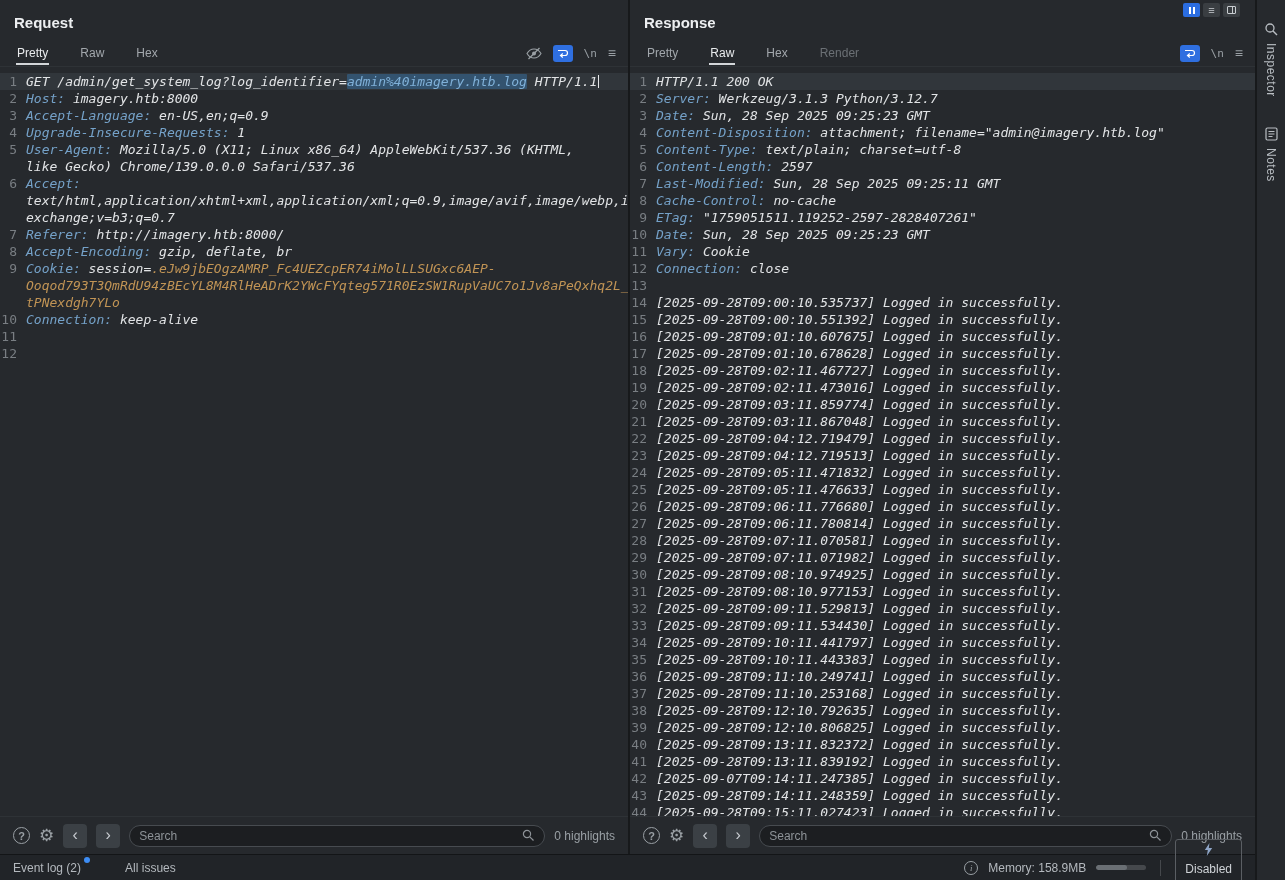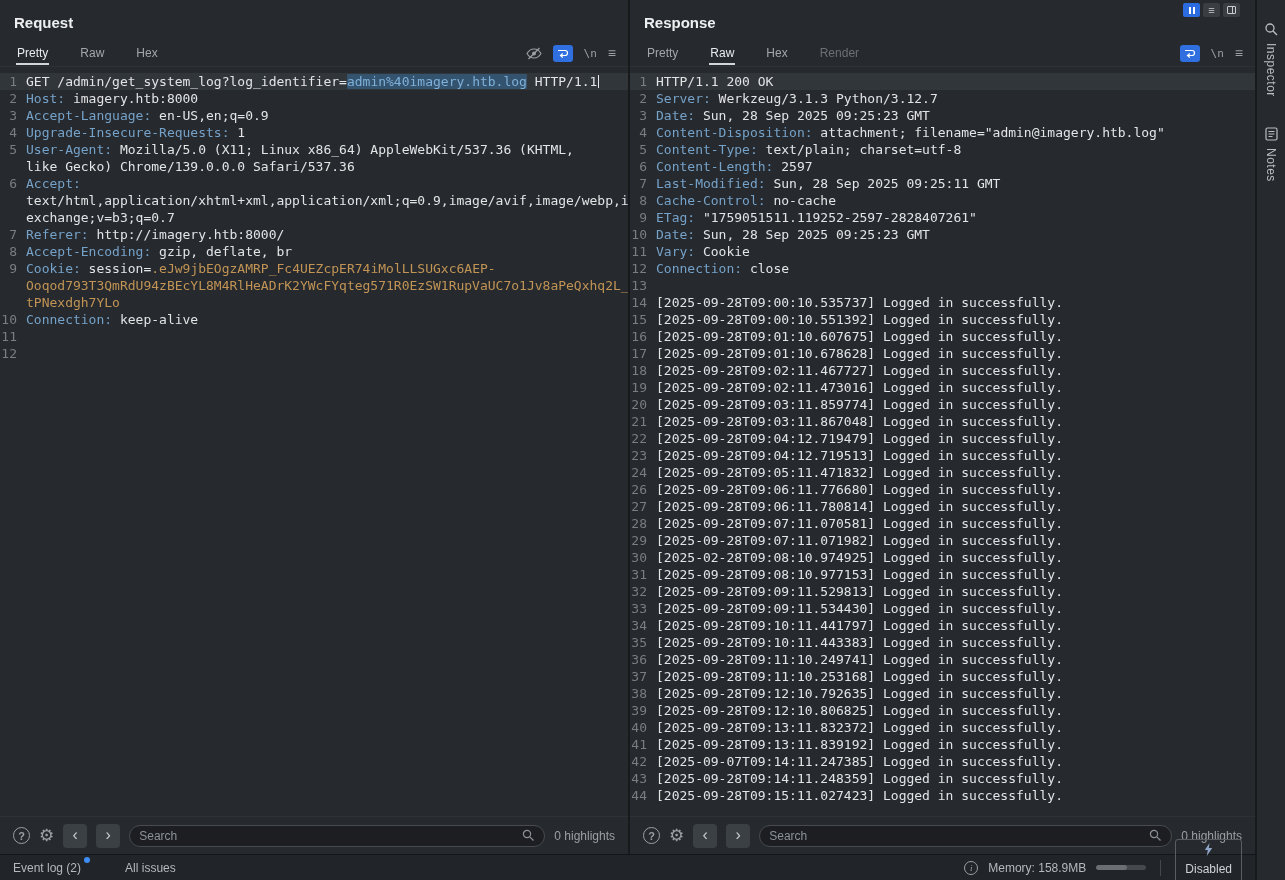--- a/index.html
+++ b/index.html
@@ -34,21 +34,21 @@
   .eye-btn { display:flex; align-items:center; }
 
   .editor { flex:1; overflow:hidden; padding-top:6px;
             font-family:"DejaVu Sans Mono","Liberation Mono",monospace;
             font-size:13px; line-height:17px; background:#26292d; }
   .code-row { display:flex; min-height:17px; }
   .code-row.hl { background:#31363b; }
   .gutter { width:26px; min-width:26px; text-align:right; padding-right:9px;
             color:#797e83; user-select:none; }
   .code-text { flex:1; color:#e2e4e6; white-space:pre-wrap; overflow-wrap:break-word;
-               padding-right:16px; }
+               padding-right:16px;font-style:italic; }
   .seg-plain { color:#e2e4e6; }
   .seg-hdr { color:#75a2c9; }
   .seg-cookie { color:#c19455; }
   .seg-param { color:#7fb0d8; background:#33536f; border-radius:1px; }
   .seg-cursor { display:inline-block; width:1px; height:13px; background:#e6e8ea;
                 vertical-align:-2px; margin-left:1px; }
 
   .searchbar { height:38px; display:flex; align-items:center; gap:9px; padding:0 13px;
                border-top:1px solid #2e3236; }
   .help-icon { width:17px; height:17px; min-width:17px; border:1.5px solid #9aa0a5; border-radius:50%;
@@ -310,38 +310,42 @@
             </div>
             <div class="code-row">
               <span class="gutter">23</span>
               <span class="code-text"><span class="seg-plain">[2025-09-28T09:04:12.719513] Logged in successfully.</span></span>
             </div>
             <div class="code-row">
               <span class="gutter">24</span>
               <span class="code-text"><span class="seg-plain">[2025-09-28T09:05:11.471832] Logged in successfully.</span></span>
             </div>
             <div class="code-row">
+              <span class="gutter">25</span>
+              <span class="code-text"><span class="seg-plain">[2025-09-28T09:05:11.476633] Logged in successfully.</span></span>
+            </div>
+            <div class="code-row">
               <span class="gutter">26</span>
               <span class="code-text"><span class="seg-plain">[2025-09-28T09:06:11.776680] Logged in successfully.</span></span>
             </div>
             <div class="code-row">
               <span class="gutter">27</span>
               <span class="code-text"><span class="seg-plain">[2025-09-28T09:06:11.780814] Logged in successfully.</span></span>
             </div>
             <div class="code-row">
               <span class="gutter">28</span>
               <span class="code-text"><span class="seg-plain">[2025-09-28T09:07:11.070581] Logged in successfully.</span></span>
             </div>
             <div class="code-row">
               <span class="gutter">29</span>
               <span class="code-text"><span class="seg-plain">[2025-09-28T09:07:11.071982] Logged in successfully.</span></span>
             </div>
             <div class="code-row">
               <span class="gutter">30</span>
-              <span class="code-text"><span class="seg-plain">[2025-02-28T09:08:10.974925] Logged in successfully.</span></span>
+              <span class="code-text"><span class="seg-plain">[2025-09-28T09:08:10.974925] Logged in successfully.</span></span>
             </div>
             <div class="code-row">
               <span class="gutter">31</span>
               <span class="code-text"><span class="seg-plain">[2025-09-28T09:08:10.977153] Logged in successfully.</span></span>
             </div>
             <div class="code-row">
               <span class="gutter">32</span>
               <span class="code-text"><span class="seg-plain">[2025-09-28T09:09:11.529813] Logged in successfully.</span></span>
             </div>
             <div class="code-row">

